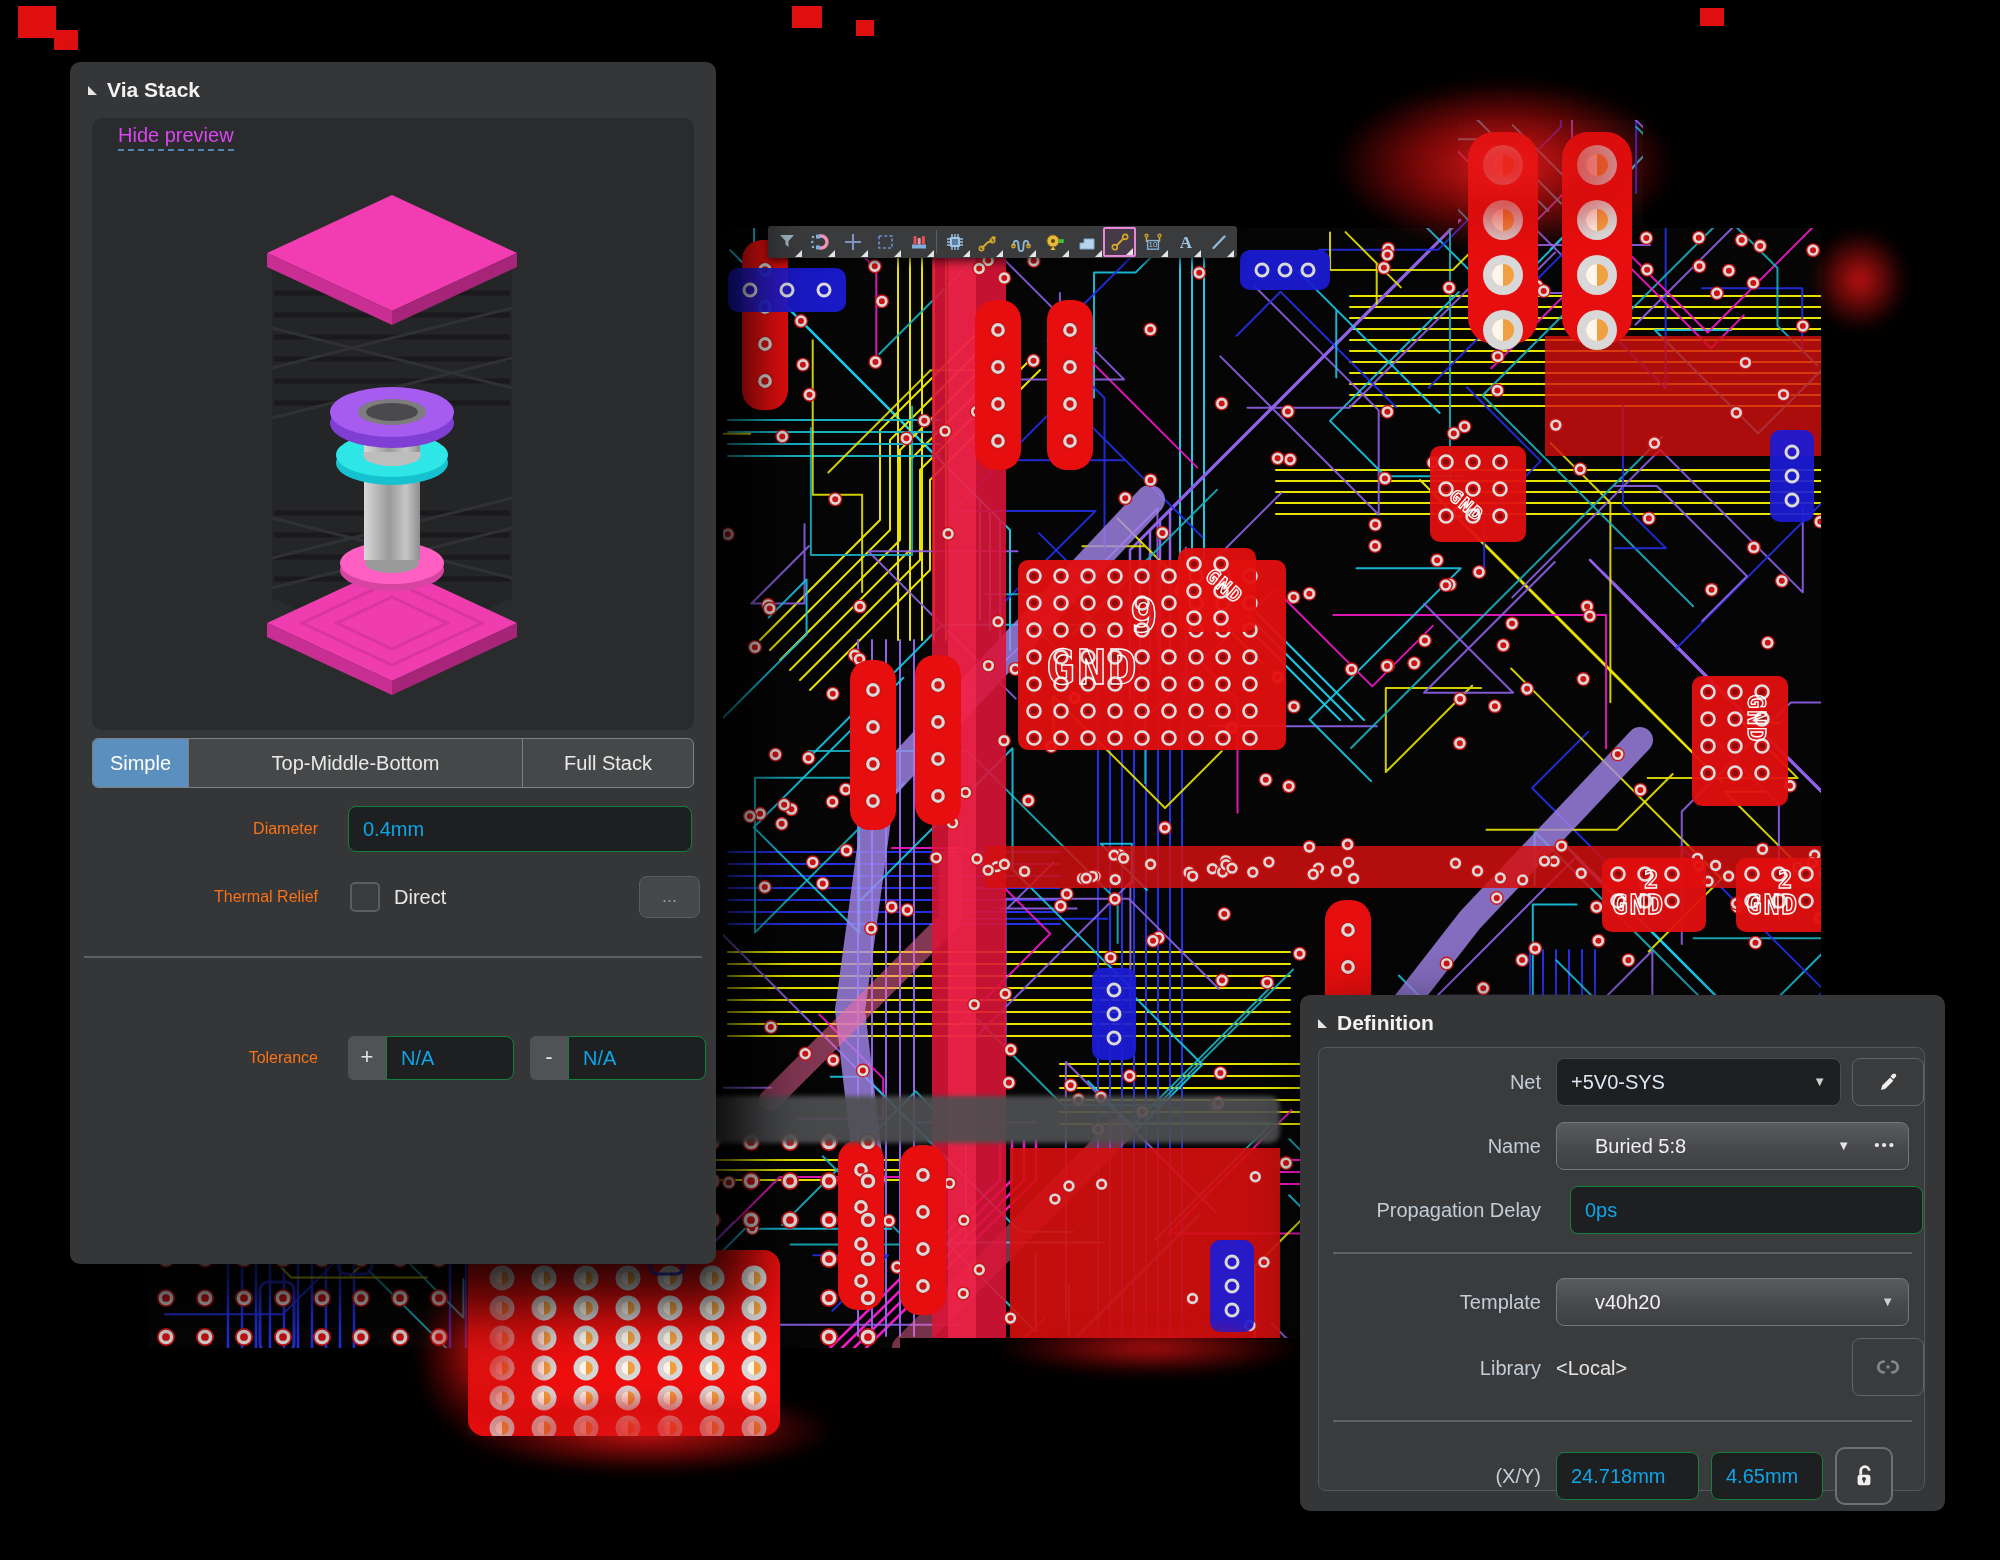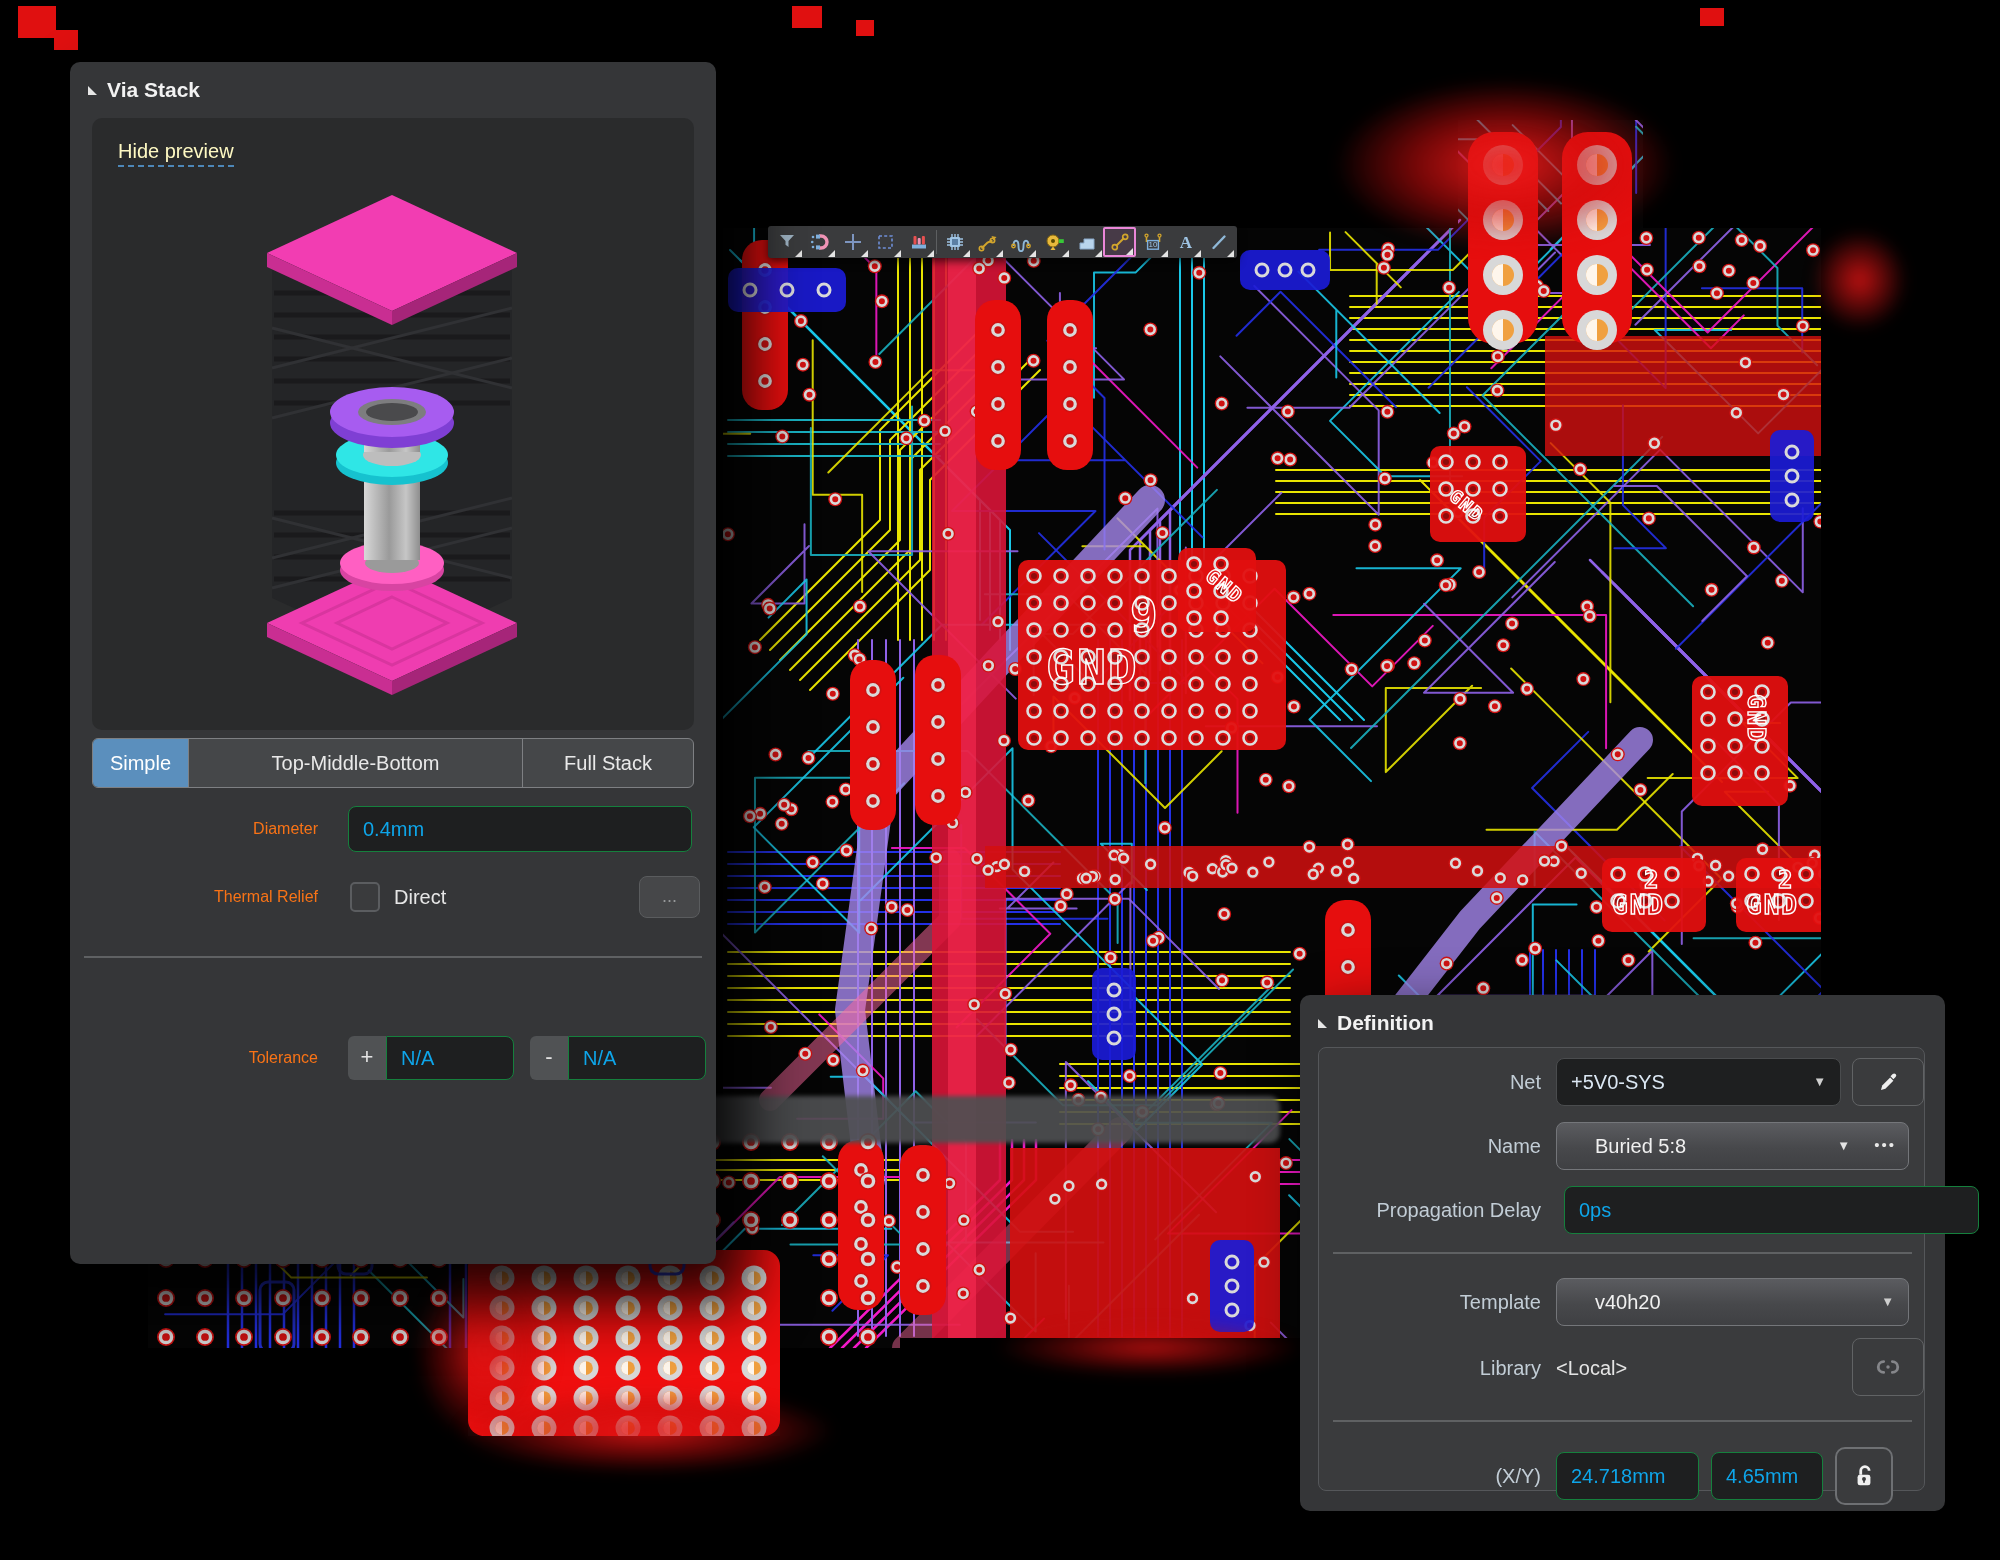--- a/index.html
+++ b/index.html
@@ -22,21 +22,21 @@
   .tbtn .corner{position:absolute;right:1px;bottom:0;width:0;height:0;border-left:7px solid transparent;border-bottom:7px solid #e4e4e4;}
   .tbtn.sel{background:#473a47;border:2px solid #ea86d8;border-radius:2px;}
   .tsep{width:1px;height:24px;background:#5d5f61;margin:0 1px;}
   
   .panel{position:absolute;background:#353638;border-radius:10px;z-index:5;
          box-shadow:26px 32px 60px 8px rgba(0,0,0,.85);color:#e8e8e8;}
   .phdr{display:flex;align-items:center;padding:16px 18px 10px 18px;font-size:21px;font-weight:bold;color:#f2f2f2;}
   .tri{width:0;height:0;border-bottom:9px solid #e6e6e6;border-right:9px solid transparent;margin-right:10px;}
   .viastack{left:70px;top:62px;width:646px;height:1202px;}
   .preview{position:absolute;left:22px;top:56px;width:602px;height:612px;background:#2a2b2c;border-radius:10px;}
-  .hideprev{position:absolute;left:26px;top:22px;font-size:20px;color:#fef9c3;text-decoration:none;
+  .hideprev{position:absolute;left:26px;top:6px;font-size:20px;color:#d946ef;text-decoration:none;
             border-bottom:2px dashed #4d87b8;padding-bottom:2px;cursor:pointer;}
   .tabs{position:absolute;left:22px;top:676px;width:602px;height:50px;display:flex;background:#454749;
         border:1px solid #7e8083;border-radius:6px;overflow:hidden;}
   .tab{line-height:48px;font-size:20px;color:#e9e9e9;text-align:center;border-right:1px solid #7e8083;cursor:pointer;}
   .tab:last-child{border-right:none;}
   .tab.sel{background:#5b8fbd;color:#fff;}
   .t1{width:96px;} .t2{flex:1;} .t3{width:170px;}
   .vrow{position:absolute;left:22px;width:602px;height:46px;}
   .vlabel{position:absolute;left:0;top:0;width:226px;text-align:right;line-height:46px;font-size:16px;color:#f97316;}
   .vinput,.dinput{background:#1e1f20;border:1px solid #15803d;border-radius:8px;color:#0ea5e9;
@@ -1842,21 +1842,21 @@
         <span class="dlabel">Name</span>
         <div class="dfield graddd">
           <span class="val">Buried 5:8</span>
           <span class="caret2">▼</span>
           <span class="dotsin">•••</span>
         </div>
       </div>
 
       <div class="drow" style="top:138px;">
         <span class="dlabel">Propagation Delay</span>
-        <input class="dinput" style="position: absolute; left: 245px; top: 0px; width: 415px; height: 48px;" readonly="" value="0ps">
+        <input class="dinput" style="position: absolute; left: 251px; top: 0px; width: 353px; height: 48px;" readonly="" value="0ps">
       </div>
 
       <div class="ddivider" style="top:204px;"></div>
 
       <div class="drow" style="top:230px;">
         <span class="dlabel">Template</span>
         <div class="dfield graddd">
           <span class="val">v40h20</span>
           <span class="caret">▼</span>
         </div>

